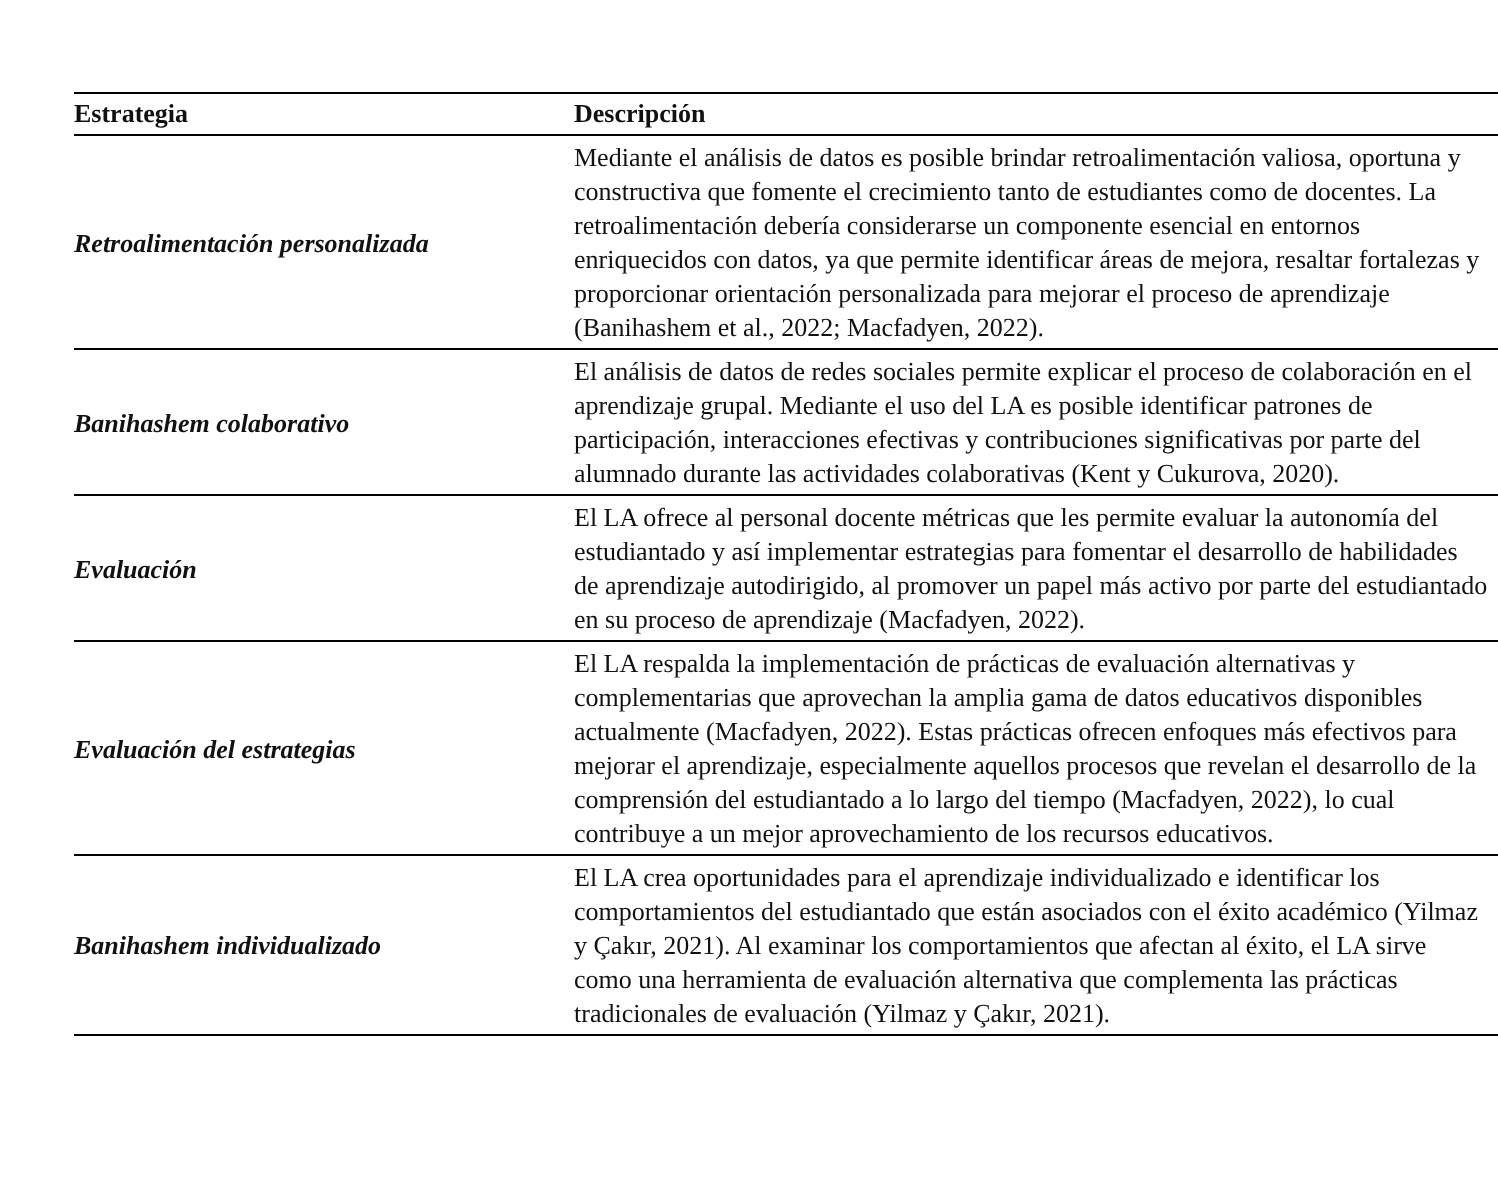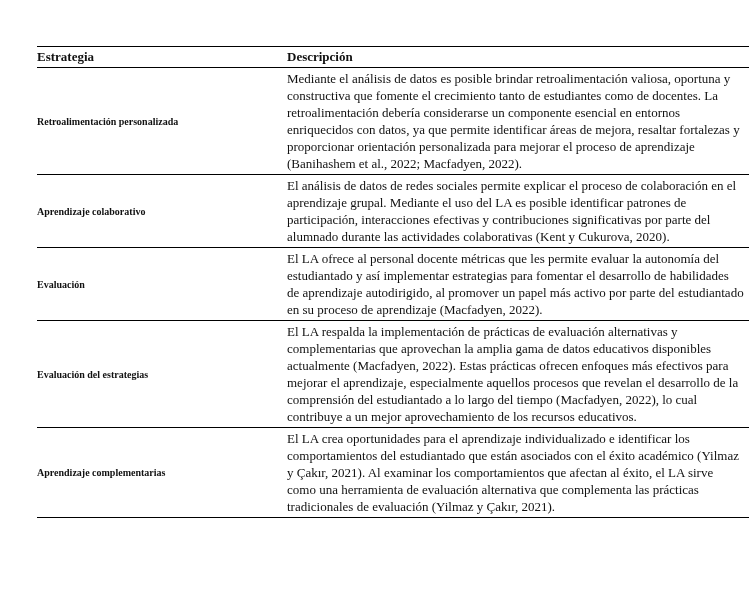--- a/index.html
+++ b/index.html
@@ -35,24 +35,25 @@
     vertical-align: bottom;
   }
   table.strategies tbody tr {
     border-bottom: 1px solid #000000;
   }
   th.col-strategy, td.cell-strategy {
     width: 250px;
   }
   td.cell-strategy {
     font-weight: bold;
-    font-size: 10px;
+    font-size: 13px;
     vertical-align: middle;
     padding: 2px 8px 2px 0;
     line-height: 17px;
+    font-style: italic;
   }
   td.cell-description {
     font-size: 13px;
     line-height: 17px;
     vertical-align: top;
     padding: 2px 30px 2px 0;
     text-align: left;
   }
 </style>
 </head>
@@ -65,30 +66,30 @@
         <th class="col-strategy">Estrategia</th>
         <th class="col-description">Descripción</th>
       </tr>
     </thead>
     <tbody>
       <tr>
         <td class="cell-strategy">Retroalimentación personalizada</td>
         <td class="cell-description">Mediante el análisis de datos es posible brindar retroalimentación valiosa, oportuna y constructiva que fomente el crecimiento tanto de estudiantes como de docentes. La retroalimentación debería considerarse un componente esencial en entornos enriquecidos con datos, ya que permite identificar áreas de mejora, resaltar fortalezas y proporcionar orientación personalizada para mejorar el proceso de aprendizaje (Banihashem et al., 2022; Macfadyen, 2022).</td>
       </tr>
       <tr>
-        <td class="cell-strategy">Aprendizaje colaborativo</td>
+        <td class="cell-strategy">Banihashem colaborativo</td>
         <td class="cell-description">El análisis de datos de redes sociales permite explicar el proceso de colaboración en el aprendizaje grupal. Mediante el uso del LA es posible identificar patrones de participación, interacciones efectivas y contribuciones significativas por parte del alumnado durante las actividades colaborativas (Kent y Cukurova, 2020).</td>
       </tr>
       <tr>
         <td class="cell-strategy">Evaluación</td>
         <td class="cell-description">El LA ofrece al personal docente métricas que les permite evaluar la autonomía del estudiantado y así implementar estrategias para fomentar el desarrollo de habilidades de aprendizaje autodirigido, al promover un papel más activo por parte del estudiantado en su proceso de aprendizaje (Macfadyen, 2022).</td>
       </tr>
       <tr>
         <td class="cell-strategy">Evaluación del estrategias</td>
         <td class="cell-description">El LA respalda la implementación de prácticas de evaluación alternativas y complementarias que aprovechan la amplia gama de datos educativos disponibles actualmente (Macfadyen, 2022). Estas prácticas ofrecen enfoques más efectivos para mejorar el aprendizaje, especialmente aquellos procesos que revelan el desarrollo de la comprensión del estudiantado a lo largo del tiempo (Macfadyen, 2022), lo cual contribuye a un mejor aprovechamiento de los recursos educativos.</td>
       </tr>
       <tr>
-        <td class="cell-strategy">Aprendizaje complementarias</td>
+        <td class="cell-strategy">Banihashem individualizado</td>
         <td class="cell-description">El LA crea oportunidades para el aprendizaje individualizado e identificar los comportamientos del estudiantado que están asociados con el éxito académico (Yilmaz y Çakır, 2021). Al examinar los comportamientos que afectan al éxito, el LA sirve como una herramienta de evaluación alternativa que complementa las prácticas tradicionales de evaluación (Yilmaz y Çakır, 2021).</td>
       </tr>
     </tbody>
   </table>
 </div>
 
 </body></html>

